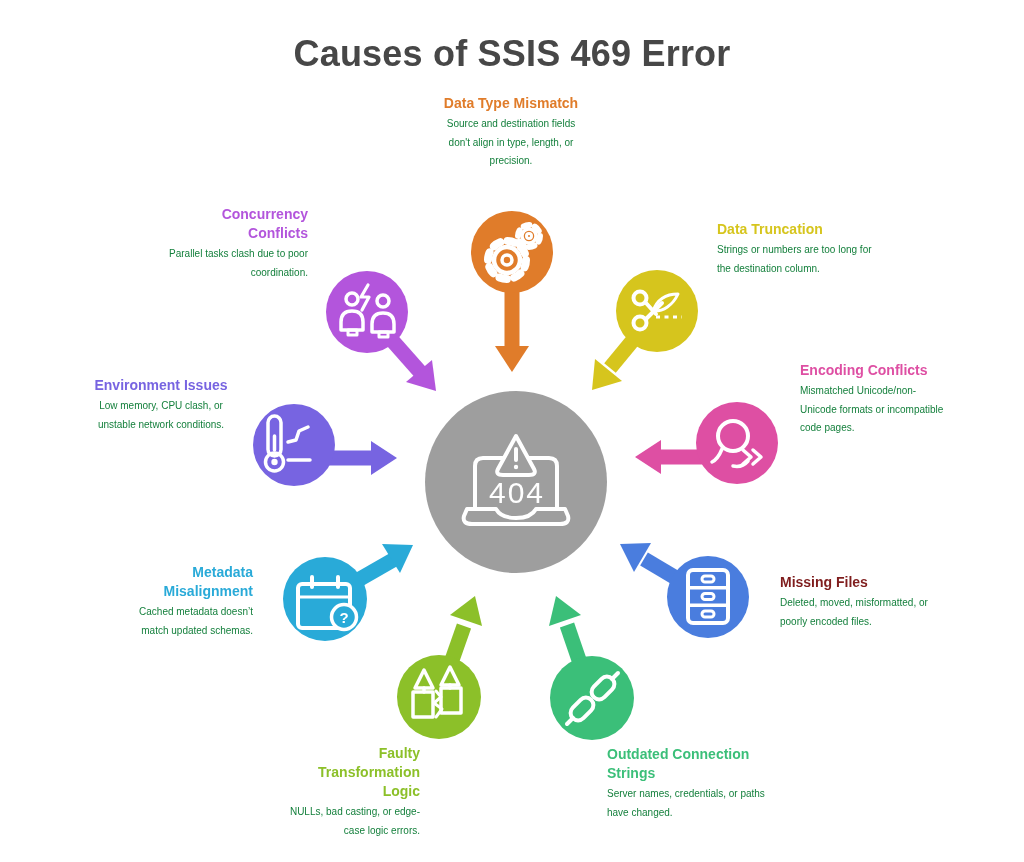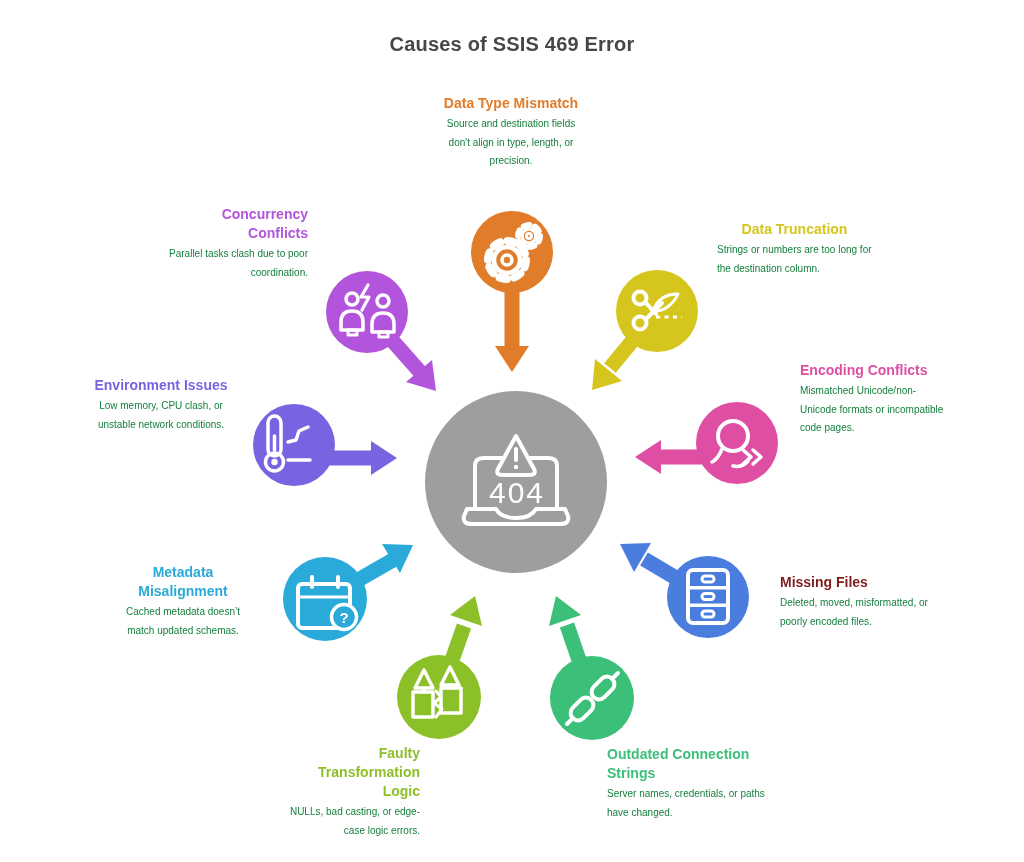--- a/index.html
+++ b/index.html
@@ -1,30 +1,30 @@
 <!DOCTYPE html>
 <html><head>
 <meta charset="utf-8">
 <style>
   html,body{margin:0;padding:0;background:#fff;}
   .canvas{position:relative;width:1024px;height:862px;background:#fff;overflow:hidden;
           font-family:"Liberation Sans",sans-serif;}
   .page-title{position:absolute;left:0;top:33px;width:1024px;text-align:center;
-          font-size:20px;font-weight:700;color:#474747;letter-spacing:.2px;}
+          font-size:36px;font-weight:700;color:#474747;letter-spacing:.2px;}
   .diagram-svg{position:absolute;left:0;top:0;}
   .cause-text{position:absolute;}
   .cause-title{font-size:14px;font-weight:700;line-height:19px;margin-bottom:2px;}
   .cause-desc{font-size:10px;line-height:18.5px;color:#15803d;}
   .ct-datatype{left:436px;top:94px;width:150px;text-align:center;}
   .ct-truncation{left:717px;top:220px;width:155px;text-align:left;}
   .ct-encoding{left:800px;top:361px;width:152px;text-align:left;}
   .ct-missing{left:780px;top:573px;width:160px;text-align:left;}
   .ct-outdated{left:607px;top:745px;width:158px;text-align:left;}
   .ct-faulty{left:278px;top:744px;width:142px;text-align:right;}
-  .ct-metadata{left:113px;top:563px;width:140px;text-align:center;}
+  .ct-metadata{left:113px;top:563px;width:140px;text-align:right;}
   .ct-environment{left:91px;top:376px;width:140px;text-align:center;}
   .ct-concurrency{left:168px;top:205px;width:140px;text-align:right;}
 </style>
 </head>
 <body>
 
 <div class="canvas">
 
   <div class="page-title">Causes of SSIS 469 Error</div>
 
@@ -166,21 +166,21 @@
         <path d="M368,285 L361,297 H369 L362,310" stroke-width="3.2"></path>
       </g>
     </g>
   </svg>
 
   <div class="cause-text ct-datatype">
     <div class="cause-title" style="color: rgb(224, 124, 42);">Data Type Mismatch</div>
     <div class="cause-desc">Source and destination fields don't align in type, length, or precision.</div>
   </div>
   <div class="cause-text ct-truncation">
-    <div class="cause-title" style="color: rgb(214, 197, 29); text-align: center;">Data Truncation</div>
+    <div class="cause-title" style="color: rgb(214, 197, 29);">Data Truncation</div>
     <div class="cause-desc">Strings or numbers are too long for the destination column.</div>
   </div>
   <div class="cause-text ct-encoding">
     <div class="cause-title" style="color: rgb(222, 79, 163);">Encoding Conflicts</div>
     <div class="cause-desc">Mismatched Unicode/non-Unicode formats or incompatible code pages.</div>
   </div>
   <div class="cause-text ct-missing">
     <div class="cause-title" style="color: #7f1d1d;">Missing Files</div>
     <div class="cause-desc">Deleted, moved, misformatted, or poorly encoded files.</div>
   </div>

